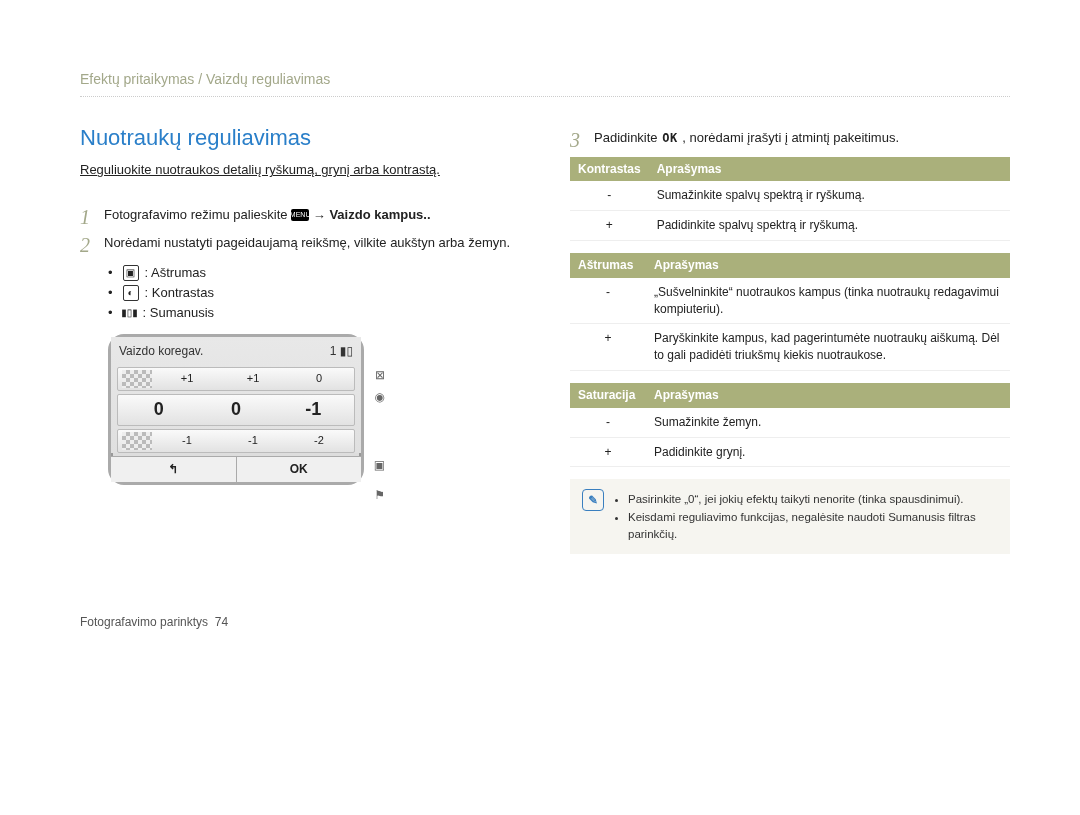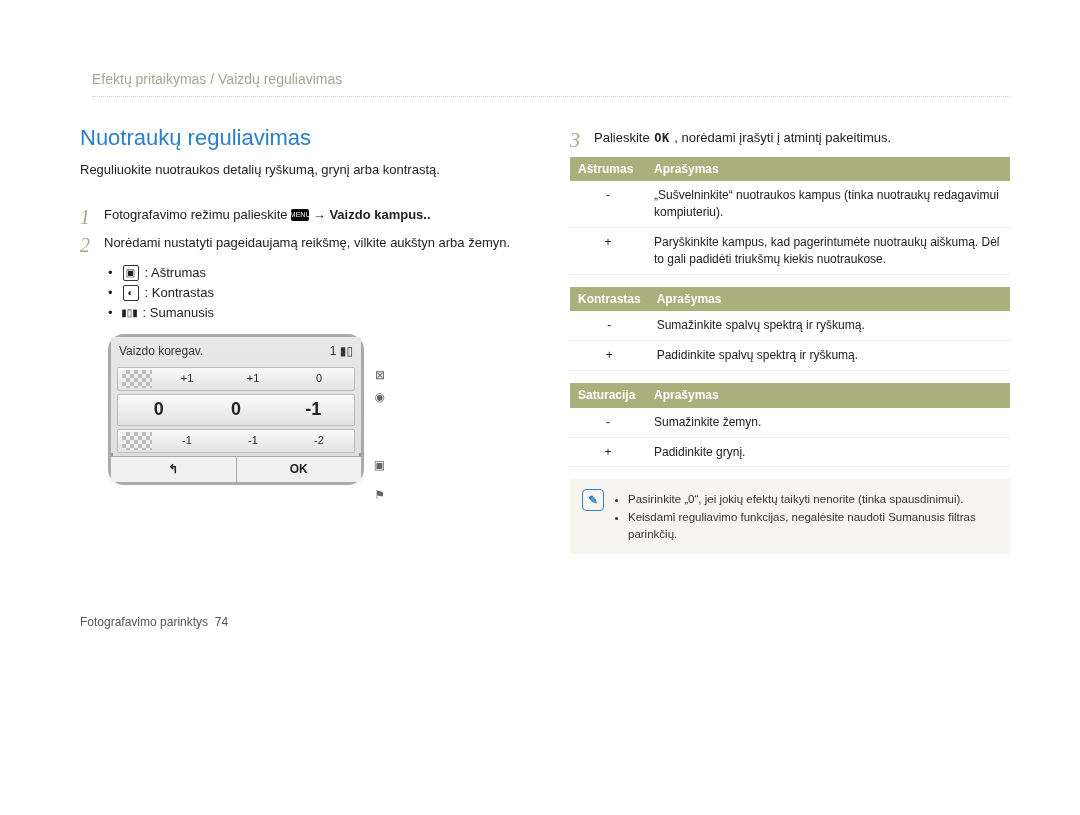--- a/index.html
+++ b/index.html
@@ -16,38 +16,38 @@
   }
   .page {
     padding: 70px 70px 20px 80px;
   }
   .breadcrumb {
     color: #a3a88a;
     font-size: 14px;
     border-bottom: 1px dotted #ccc;
     padding-bottom: 6px;
     margin-bottom: 26px;
-    margin-left: 12px;
   }
   .columns {
     display: flex;
     gap: 50px;
     justify-content: flex-end;
   }
   .col {
     flex: 1;
   }
   .section-title {
     color: #2a7fc9;
     font-size: 22px;
     font-weight: 400;
     margin: 0 0 8px 0;
   }
   .intro {
     margin: 0 0 26px 0;
+    text-decoration: underline;
   }
   .step {
     display: flex;
     gap: 8px;
     margin: 6px 0;
   }
   .step-num {
     color: #a3a88a;
     font-size: 20px;
     font-style: italic;
@@ -291,25 +291,44 @@
         <span class="side" style="top:52px;">◉</span>
         <span class="side" style="top:120px;">▣</span>
         <span class="side" style="top:150px;">⚑</span>
       </div>
     </div>
 
     <div class="col">
       <div class="step">
         <div class="step-num">3</div>
         <div class="step-body">
-          <span>Palieskite </span>
+          <span>Padidinkite </span>
           <span class="ok-btn">OK</span>
           <span>, norėdami įrašyti į atmintį pakeitimus.</span>
         </div>
       </div>
+
+      <table class="spec">
+        <thead>
+            <tr>
+          <td>Kontrastas</td>
+          <td>Aprašymas</td>
+        </tr>
+          </thead>
+        <tbody>
+          <tr>
+              <td>-</td>
+              <td>Sumažinkite spalvų spektrą ir ryškumą.</td>
+            </tr>
+          <tr>
+              <td>+</td>
+              <td>Padidinkite spalvų spektrą ir ryškumą.</td>
+            </tr>
+        </tbody>
+      </table>
 
       <table class="spec">
         <thead>
             <tr>
           <td>Aštrumas</td>
           <td>Aprašymas</td>
         </tr>
           </thead>
         <tbody>
           <tr>
@@ -319,39 +338,20 @@
           <tr>
               <td>+</td>
               <td>Paryškinkite kampus, kad pagerintumėte nuotraukų aiškumą. Dėl to gali padidėti triukšmų kiekis nuotraukose.</td>
             </tr>
         </tbody>
       </table>
 
       <table class="spec">
         <thead>
             <tr>
-          <td>Kontrastas</td>
-          <td>Aprašymas</td>
-        </tr>
-          </thead>
-        <tbody>
-          <tr>
-              <td>-</td>
-              <td>Sumažinkite spalvų spektrą ir ryškumą.</td>
-            </tr>
-          <tr>
-              <td>+</td>
-              <td>Padidinkite spalvų spektrą ir ryškumą.</td>
-            </tr>
-        </tbody>
-      </table>
-
-      <table class="spec">
-        <thead>
-            <tr>
           <td>Saturacija</td>
           <td>Aprašymas</td>
         </tr>
           </thead>
         <tbody>
           <tr>
               <td>-</td>
               <td>Sumažinkite žemyn.</td>
             </tr>
           <tr>

